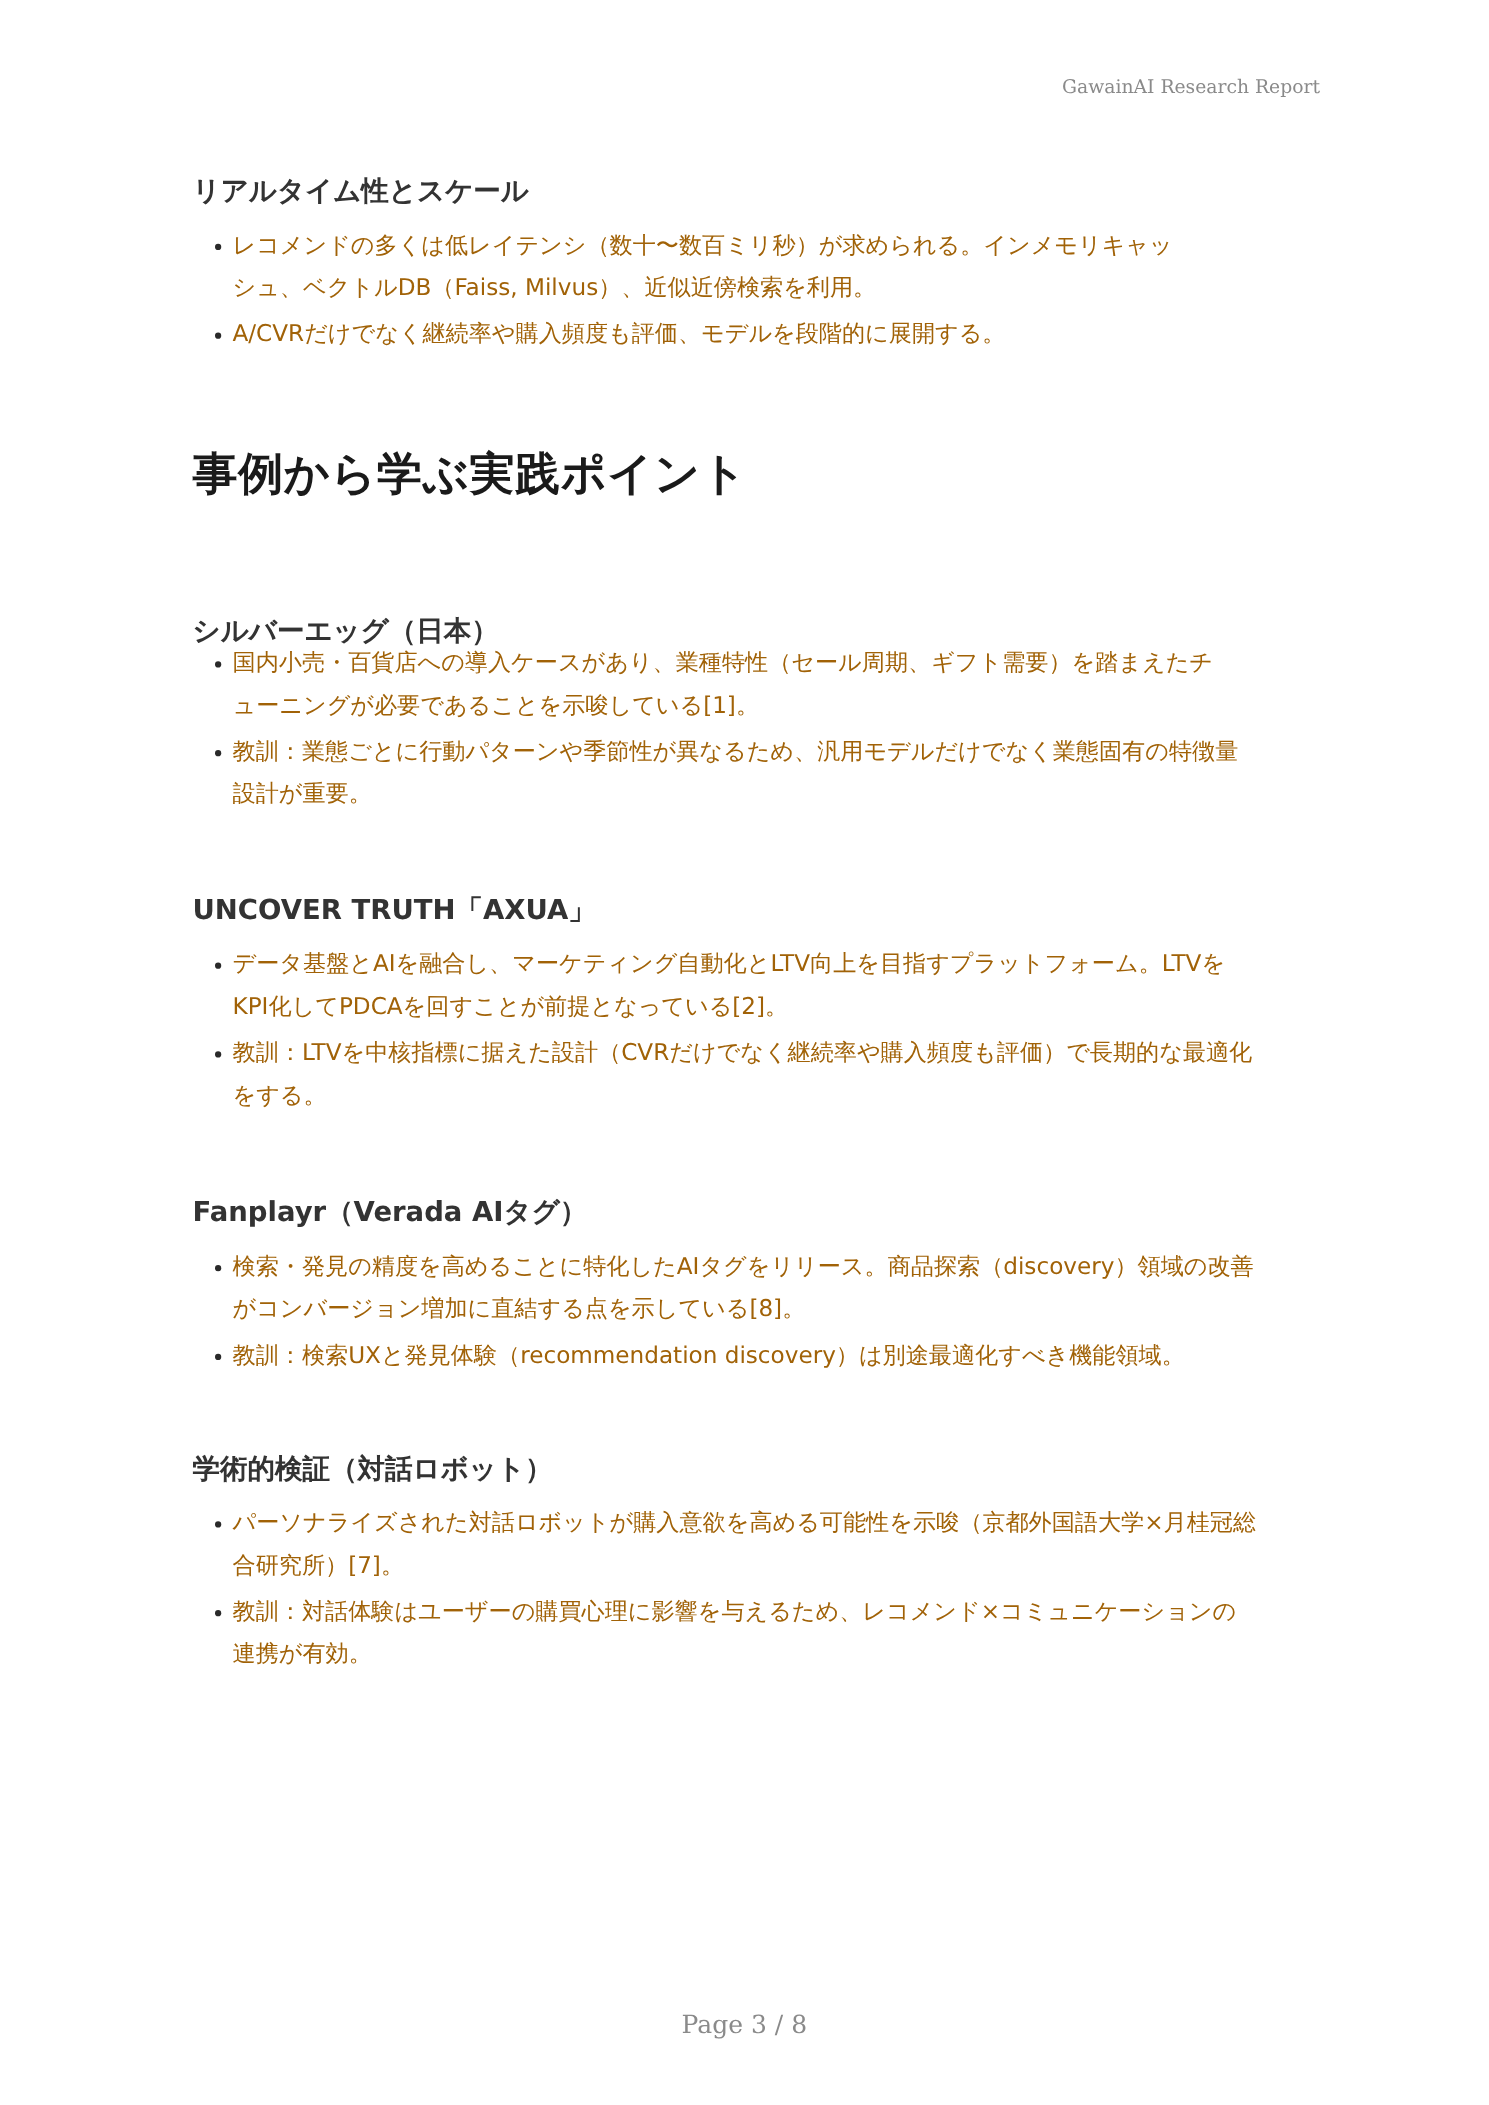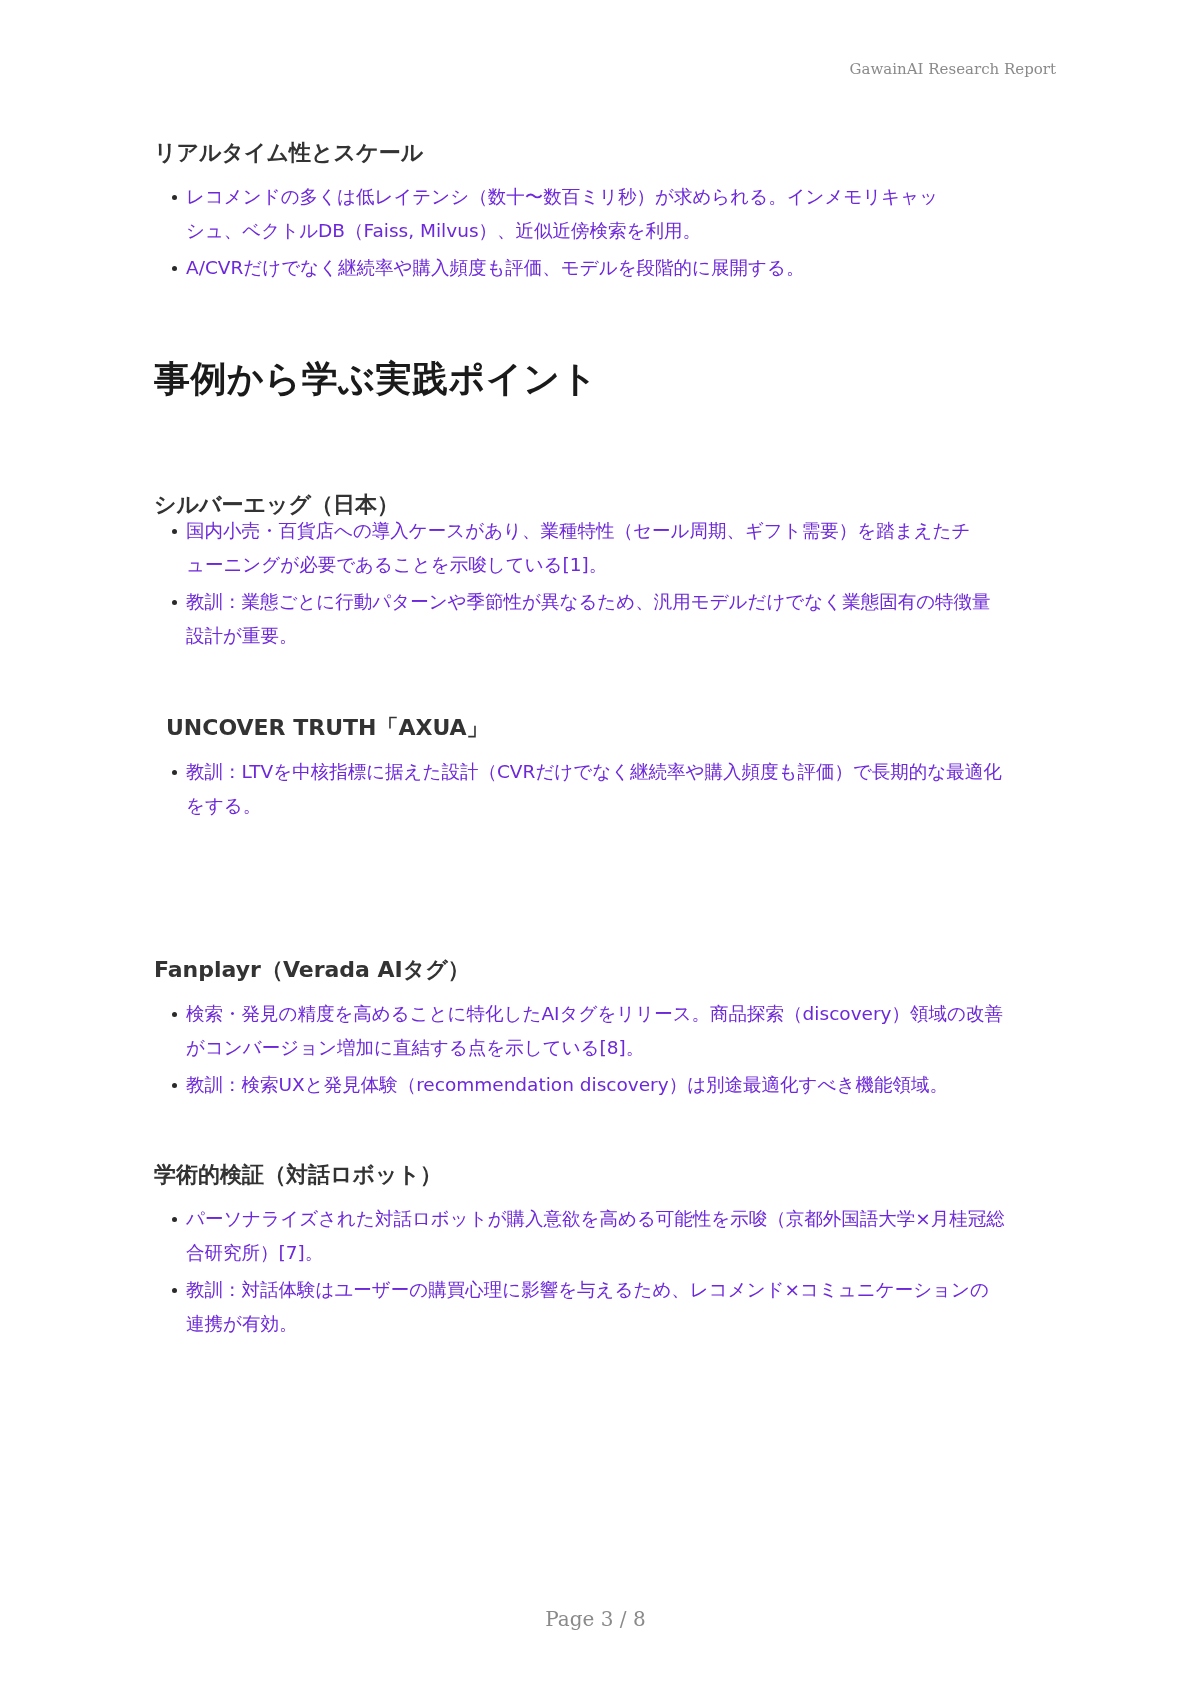--- a/index.html
+++ b/index.html
@@ -59,21 +59,21 @@
       position: absolute;
       left: 18px;
       width: 860px;
       list-style: none;
     }
     ul.bullets li {
       position: relative;
       padding-left: 14px;
       font-size: 18.5px;
       line-height: 34px;
-      color: #6d28d9;
+      color: #a16207;
       margin-bottom: 3px;
     }
     ul.bullets li::before {
       content: "";
       position: absolute;
       left: 0;
       top: 15px;
       width: 5px;
       height: 5px;
       border-radius: 50%;
@@ -94,22 +94,23 @@
   </ul>
 
   <h2 class="section-title" style="top:355px;">事例から学ぶ実践ポイント</h2>
 
   <h3 class="sub-title" style="top:490px;">シルバーエッグ（日本）</h3>
   <ul class="bullets" style="top:514px;">
     <li style="width:800px;">国内小売・百貨店への導入ケースがあり、業種特性（セール周期、ギフト需要）を踏まえたチューニングが必要であることを示唆している[1]。</li>
     <li style="width:835px;">教訓：業態ごとに行動パターンや季節性が異なるため、汎用モデルだけでなく業態固有の特徴量設計が重要。</li>
   </ul>
 
-  <h3 class="sub-title" style="top:713px;margin-left:12px;">UNCOVER TRUTH「AXUA」</h3>
+  <h3 class="sub-title" style="top:713px;">UNCOVER TRUTH「AXUA」</h3>
   <ul class="bullets" style="top:755px;">
+    <li style="width:835px;">データ基盤とAIを融合し、マーケティング自動化とLTV向上を目指すプラットフォーム。LTVをKPI化してPDCAを回すことが前提となっている[2]。</li>
     <li style="width:845px;">教訓：LTVを中核指標に据えた設計（CVRだけでなく継続率や購入頻度も評価）で長期的な最適化をする。</li>
   </ul>
 
   <h3 class="sub-title" style="top:955px;">Fanplayr（Verada AIタグ）</h3>
   <ul class="bullets" style="top:997px;">
     <li style="width:845px;">検索・発見の精度を高めることに特化したAIタグをリリース。商品探索（discovery）領域の改善がコンバージョン増加に直結する点を示している[8]。</li>
     <li>教訓：検索UXと発見体験（recommendation discovery）は別途最適化すべき機能領域。</li>
   </ul>
 
   <h3 class="sub-title" style="top:1160px;">学術的検証（対話ロボット）</h3>

